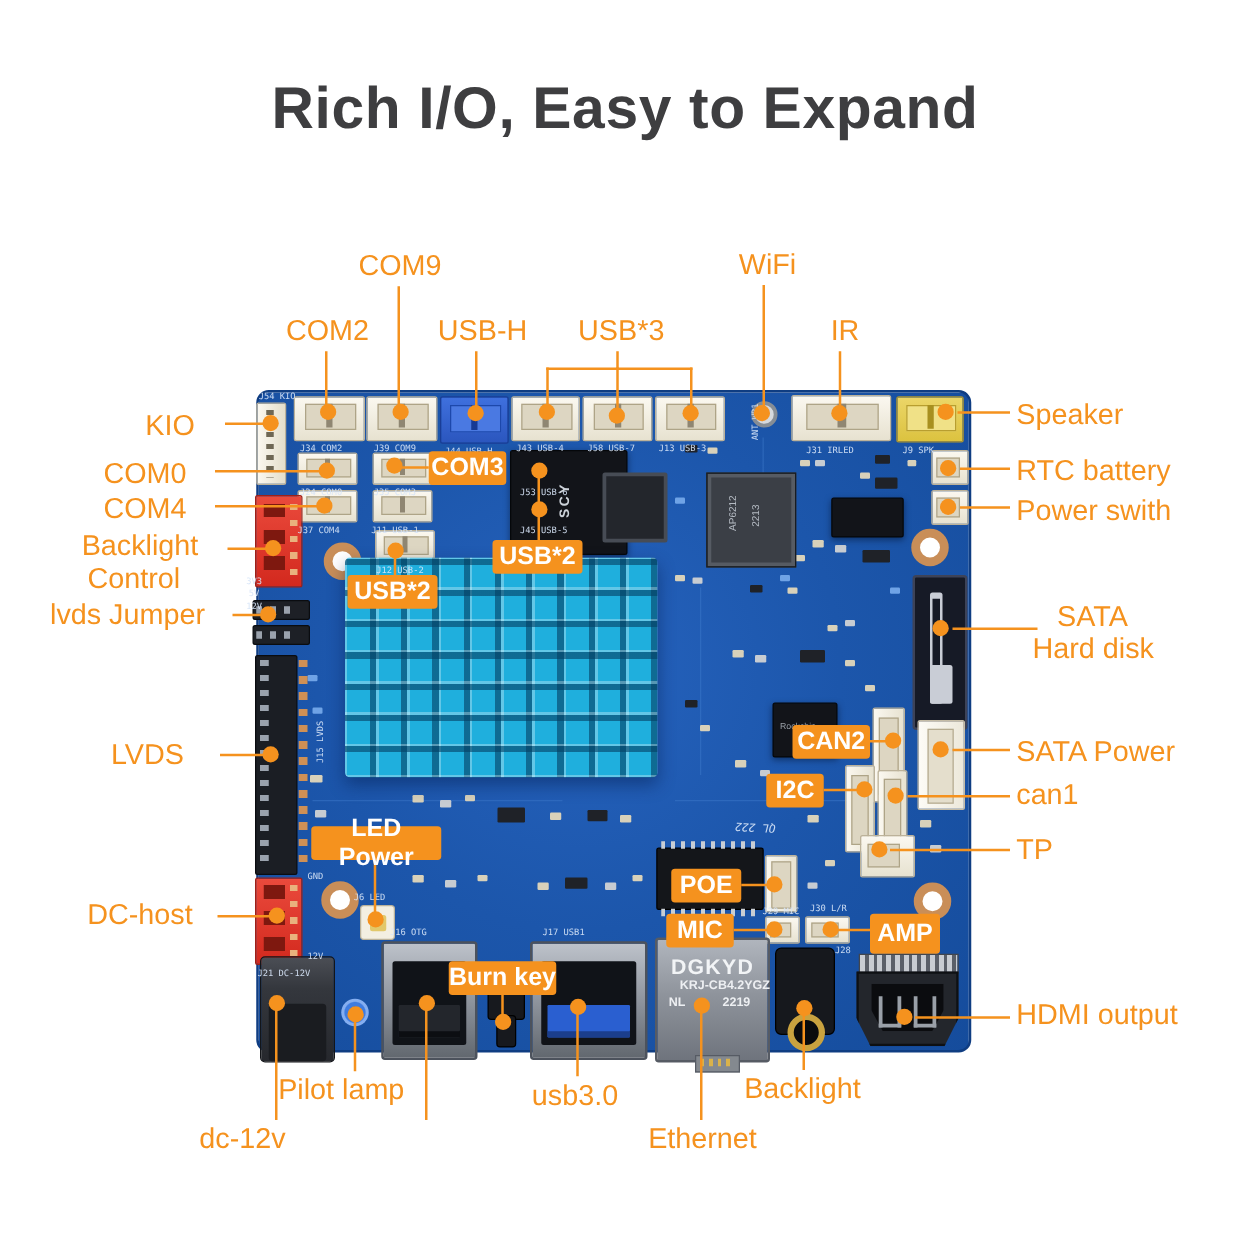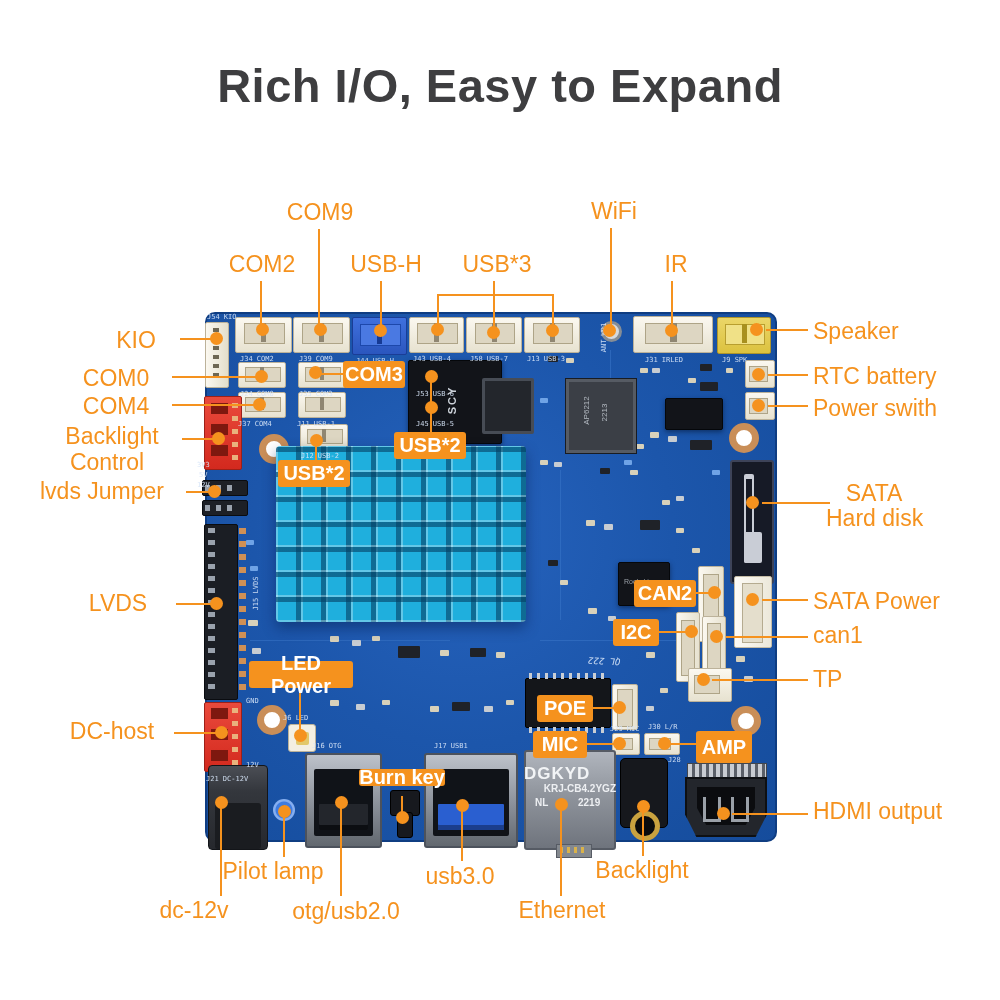--- a/index.html
+++ b/index.html
@@ -243,21 +243,21 @@
   <div class="silk" style="left:197px;top:462px">3V3</div>
   <div class="silk" style="left:199px;top:472px">5V</div>
   <div class="silk" style="left:197px;top:482px">12V</div>
   <div class="silk" style="left:590px;top:334px;transform:rotate(-90deg)">ANT WB1</div>
   <div class="silk" style="left:588px;top:656px;font-style:italic;transform:rotate(183deg);font-size:9px">QL 222</div>
 
   <div class="chiptxt" style="left:428px;top:394px;width:48px;text-align:center;transform:rotate(-90deg);color:#CDD3DA;font-size:11px;font-weight:700;letter-spacing:2px">SCY</div>
   <div class="chiptxt" style="left:572px;top:406px;transform:rotate(-90deg);color:#B4BAC2;font-size:8px">AP6212</div>
   <div class="chiptxt" style="left:596px;top:408px;transform:rotate(-90deg);color:#B4BAC2;font-size:8px">2213</div>
   <div class="chiptxt" style="left:624px;top:578px;color:#9AA0A8;font-size:7px">Rockchip</div>
-  <div class="chiptxt" style="left:524px;top:764px;width:92px;text-align:left;color:#F2F4F6;font-size:17px;font-weight:700;letter-spacing:1px">DGKYD</div>
+  <div class="chiptxt" style="left:524px;top:764px;width:92px;text-align:center;color:#F2F4F6;font-size:17px;font-weight:700;letter-spacing:1px">DGKYD</div>
   <div class="chiptxt" style="left:524px;top:783px;width:92px;text-align:right;color:#EDEFF2;font-size:10px;font-weight:700">KRJ-CB4.2YGZ</div>
   <div class="chiptxt" style="left:535px;top:797px;color:#EDEFF2;font-size:10px;font-weight:700">NL</div>
   <div class="chiptxt" style="left:578px;top:797px;color:#EDEFF2;font-size:10px;font-weight:700">2219</div>
 
   <div class="lbl c" style="left:275px;top:200px;width:90px">COM9</div>
   <div class="lbl c" style="left:574px;top:199px;width:80px">WiFi</div>
   <div class="lbl c" style="left:217px;top:252px;width:90px">COM2</div>
   <div class="lbl c" style="left:336px;top:252px;width:100px">USB-H</div>
   <div class="lbl c" style="left:447px;top:252px;width:100px">USB*3</div>
   <div class="lbl c" style="left:646px;top:252px;width:60px">IR</div>
@@ -278,33 +278,32 @@
   <div class="lbl c" style="left:826px;top:506px;width:96px">Hard disk</div>
   <div class="lbl" style="left:813px;top:589px">SATA Power</div>
   <div class="lbl" style="left:813px;top:623px">can1</div>
   <div class="lbl" style="left:813px;top:667px">TP</div>
   <div class="lbl" style="left:813px;top:799px">HDMI output</div>
 
   <div class="lbl c" style="left:218px;top:859px;width:110px">Pilot lamp</div>
   <div class="lbl c" style="left:410px;top:864px;width:100px">usb3.0</div>
   <div class="lbl c" style="left:580px;top:858px;width:124px">Backlight</div>
   <div class="lbl c" style="left:144px;top:898px;width:100px">dc-12v</div>
-  <div class="lbl c" style="left:266px;top:899px;width:160px">otg/usb2.0</div>
   <div class="lbl c" style="left:512px;top:898px;width:100px">Ethernet</div>
 
   <div class="badge" style="left:343px;top:361px;width:62px;height:27px">COM3</div>
   <div class="badge" style="left:394px;top:432px;width:72px;height:27px">USB*2</div>
   <div class="badge" style="left:278px;top:460px;width:72px;height:27px">USB*2</div>
   <div class="badge" style="left:634px;top:580px;width:62px;height:27px">CAN2</div>
   <div class="badge" style="left:613px;top:619px;width:46px;height:27px">I2C</div>
   <div class="badge" style="left:249px;top:661px;width:104px;height:27px">LED Power</div>
   <div class="badge" style="left:537px;top:695px;width:56px;height:27px">POE</div>
   <div class="badge" style="left:533px;top:731px;width:54px;height:27px">MIC</div>
   <div class="badge" style="left:696px;top:731px;width:56px;height:32px">AMP</div>
-  <div class="badge" style="left:359px;top:769px;width:86px;height:17px">Burn key</div>
+  <div class="badge" style="left:359px;top:769px;width:86px;height:27px">Burn key</div>
 
   <div class="lead v" style="left:318px;top:229px;height:96px"></div>
   <div class="dot" style="left:314px;top:323px"></div>
   <div class="lead v" style="left:610px;top:228px;height:98px"></div>
   <div class="dot" style="left:603px;top:324px"></div>
   <div class="lead v" style="left:260px;top:281px;height:44px"></div>
   <div class="dot" style="left:256px;top:323px"></div>
   <div class="lead v" style="left:380px;top:281px;height:44px"></div>
   <div class="dot" style="left:374px;top:324px"></div>
   <div class="lead v" style="left:493px;top:281px;height:15px"></div>

